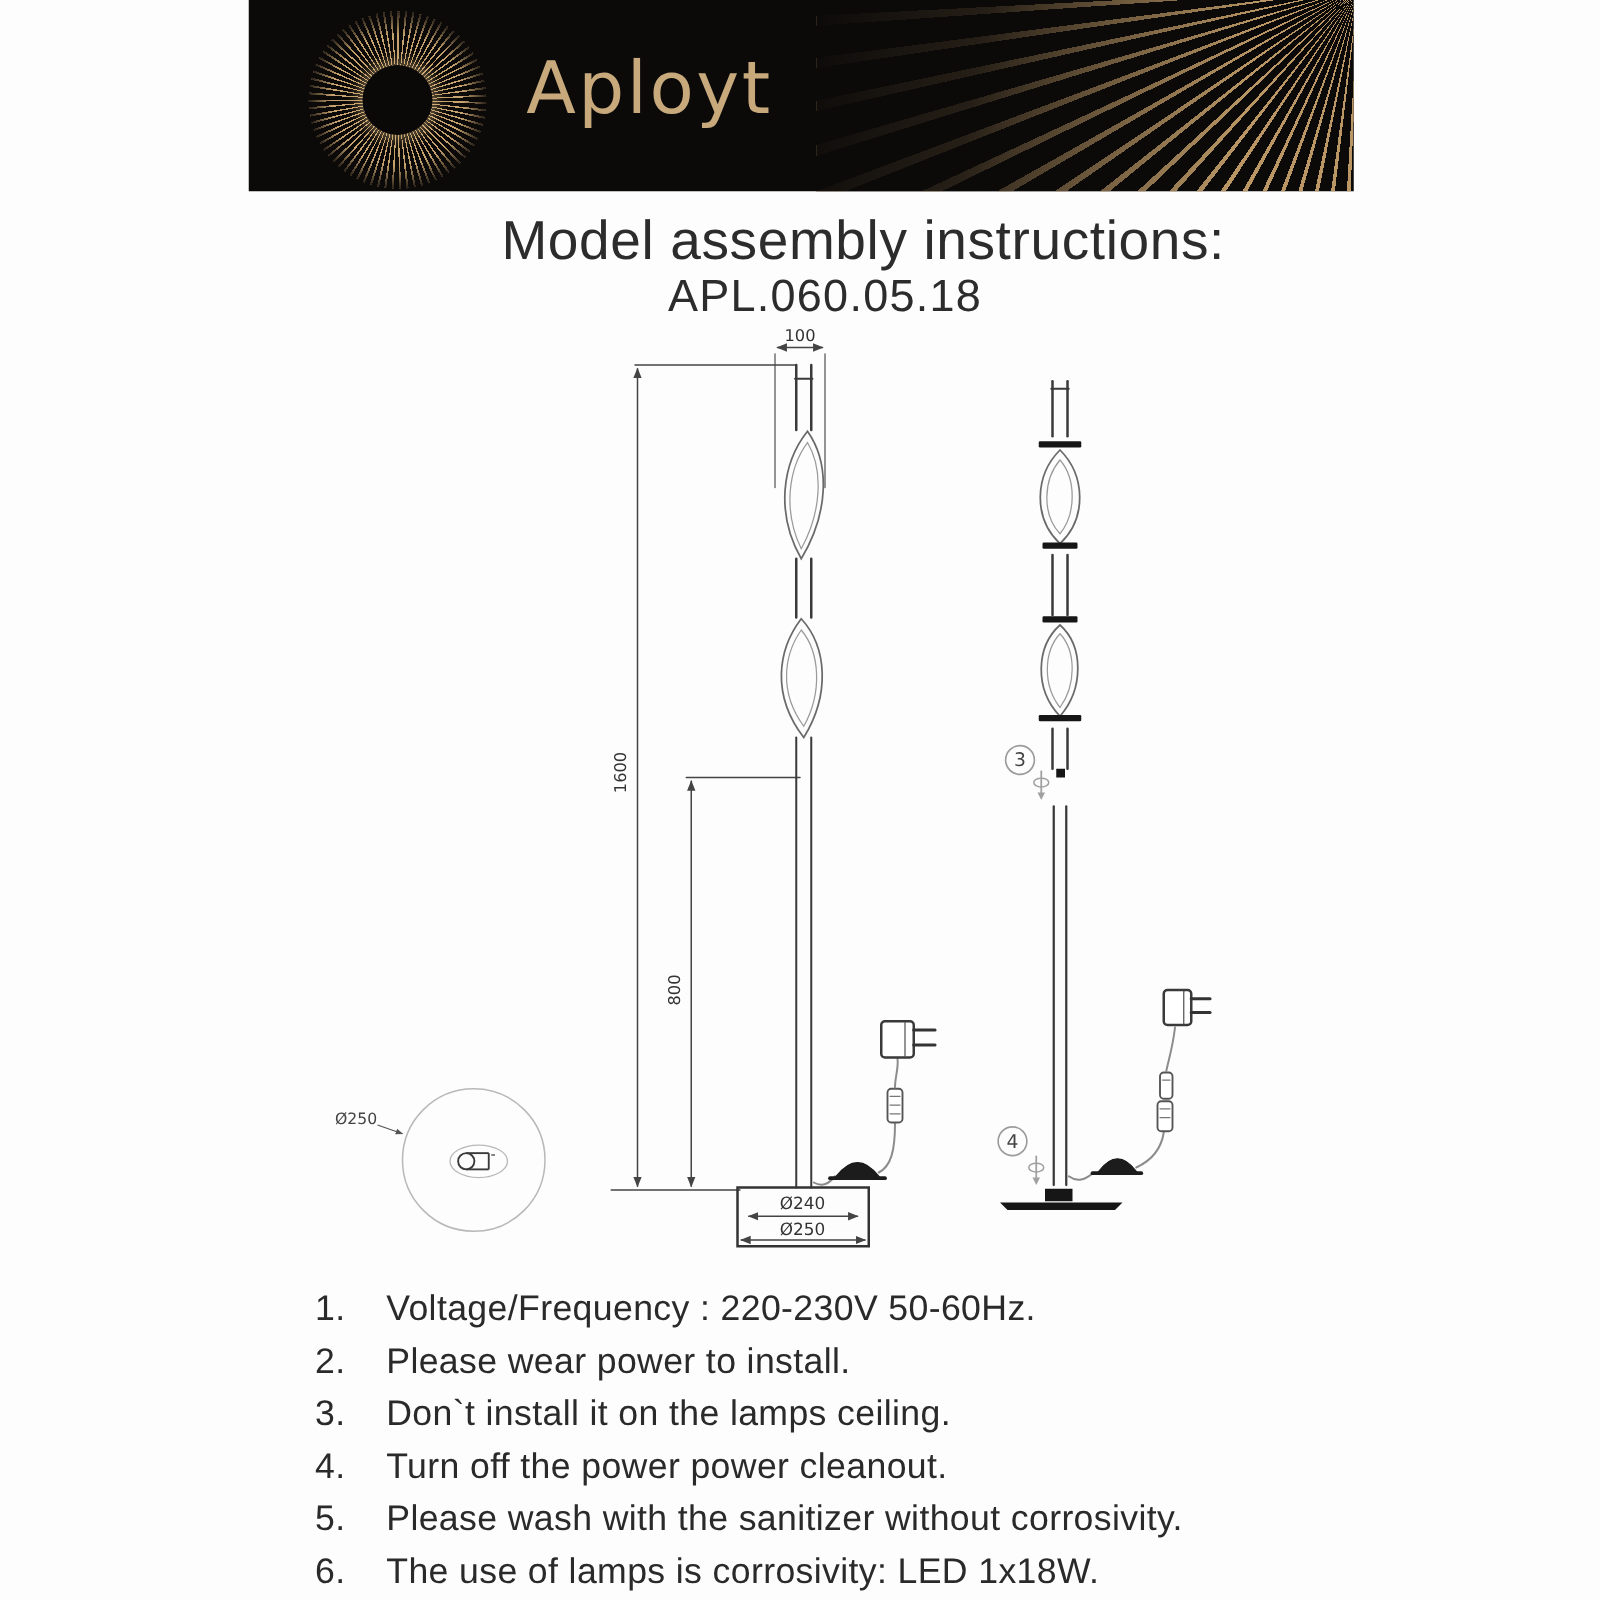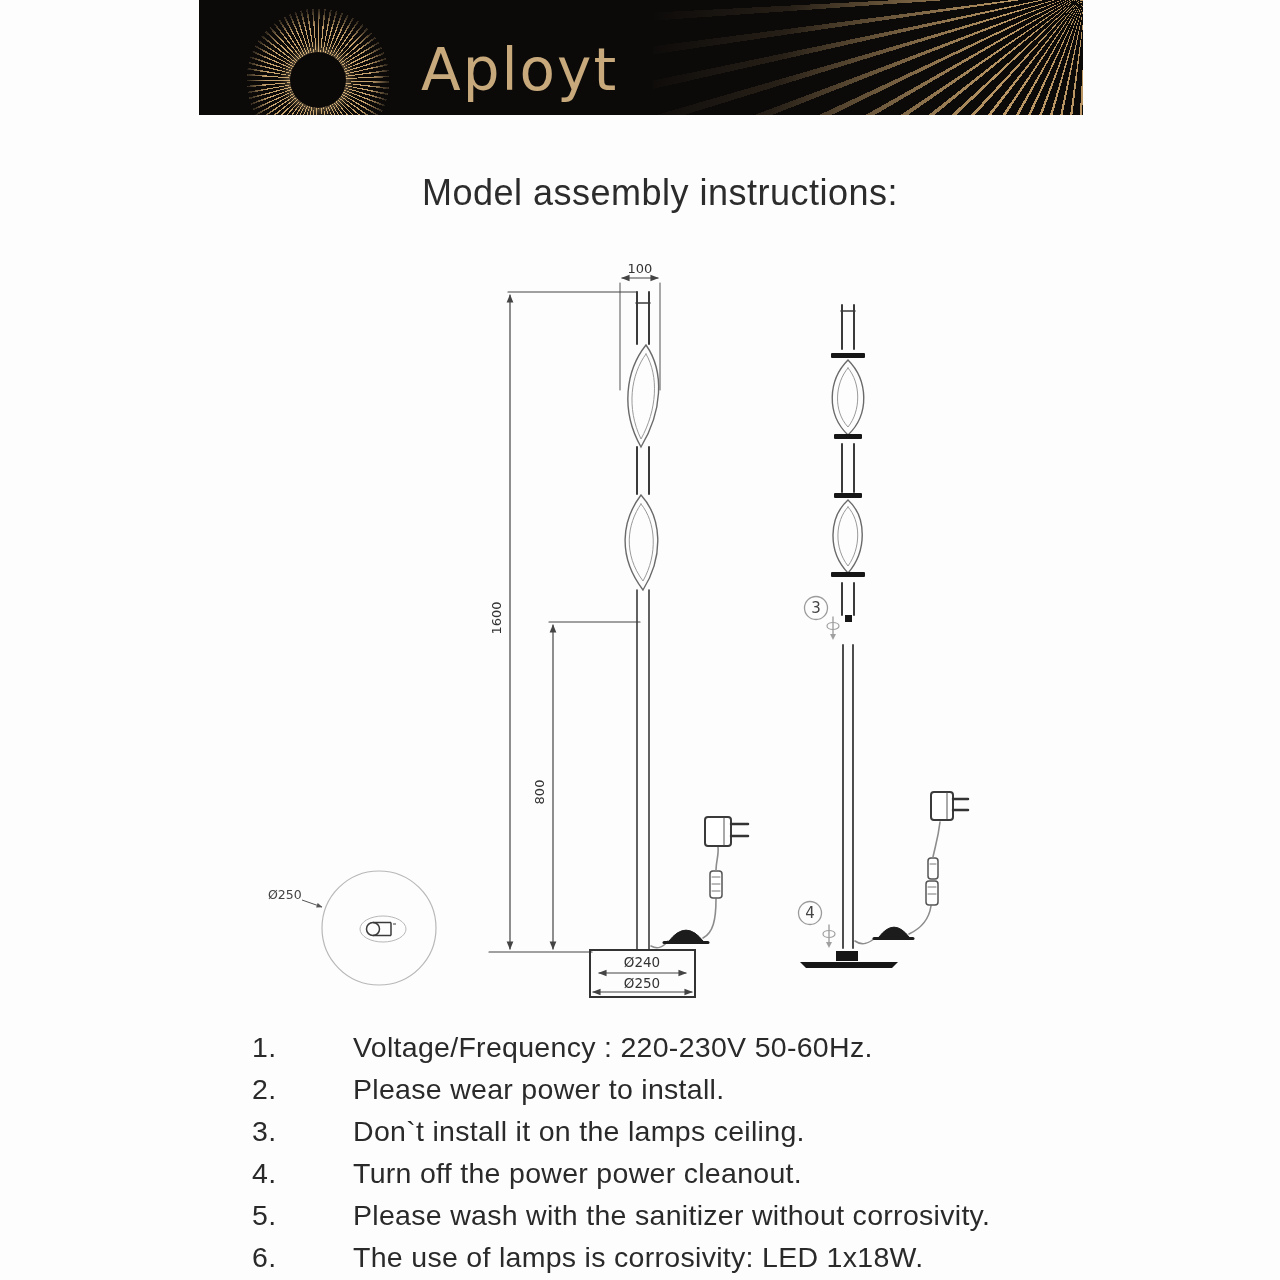--- a/index.html
+++ b/index.html
@@ -1,62 +1,63 @@
 <!DOCTYPE html>
 <html><head>
 <meta charset="utf-8">
 <style>
   html,body{margin:0;padding:0;}
   body{width:1280px;height:1280px;position:relative;background:#fbfbfb;overflow:hidden;
        font-family:"Liberation Sans",sans-serif;}
   .page{position:absolute;inset:0;background:#fdfdfd;}
 
   
-  .banner{position:absolute;left:199px;top:0;width:884px;height:115px;background:#0c0a09;overflow:hidden;}
+  .banner{position:absolute;left:199px;top:0;width:884px;height:153px;background:#0c0a09;overflow:hidden;}
   .sunburst{position:absolute;left:48px;top:9px;width:142px;height:142px;border-radius:50%;
     background:repeating-conic-gradient(from 0deg,rgba(208,170,115,.95) 0 1.4deg,rgba(12,10,9,0) 1.4deg 4.8deg);}
   .sunburst::before{content:"";position:absolute;inset:0;border-radius:50%;
     background:radial-gradient(circle,rgba(12,10,9,0) 0 52%,#0c0a09 74%);}
   .sunburst::after{content:"";position:absolute;left:50%;top:50%;width:56px;height:56px;
     transform:translate(-50%,-50%);border-radius:50%;background:#0b0908;
     box-shadow:0 0 10px 3px rgba(236,200,140,.5);}
   .brand{position:absolute;left:222px;top:36px;font-family:"DejaVu Sans",sans-serif;
     font-size:58px;letter-spacing:2px;color:#c7a97c;font-weight:400;}
   .rays{position:absolute;right:0;top:0;width:430px;height:163px;
     background:
       linear-gradient(100deg,#0c0a09 0%,rgba(12,10,9,.85) 30%,rgba(12,10,9,0) 78%),
       repeating-conic-gradient(from 90deg at 101% -6%,rgba(200,162,108,.92) 0 1.05deg,rgba(12,10,9,0) 1.05deg 4.4deg);}
 
   
   .title-block{position:absolute;left:340px;top:170px;width:640px;text-align:center;color:#2c2c2c;}
-  .title-line{font-size:36px;line-height:45px;letter-spacing:.5px;}
+  .title-line{font-size:44px;line-height:45px;letter-spacing:.5px;text-align:right;}
   .model-line{font-size:36px;line-height:44px;letter-spacing:1px;}
 
   
   .diagram{position:absolute;left:0;top:255px;width:1280px;height:775px;}
 
   
   .instructions{position:absolute;left:252px;top:1026px;width:820px;color:#2a2a2a;}
   .instr-row{display:flex;align-items:flex-start;line-height:42px;font-size:28.5px;letter-spacing:.3px;}
   .instr-num{width:57px;flex:0 0 57px;}
-  .instr-text{flex:1;margin-left:44px;}
+  .instr-text{flex:1;}
 </style>
 </head>
 <body>
 
 <div class="page">
 
   <div class="banner">
     <div class="sunburst"></div>
     <div class="rays"></div>
     <div class="brand">Aployt</div>
   </div>
 
   <div class="title-block">
     <div class="title-line">Model assembly instructions:</div>
+    <div class="model-line">APL.060.05.18</div>
   </div>
 
   <svg class="diagram" viewBox="0 255 1280 775" font-family="DejaVu Sans, sans-serif">
     <defs>
       <marker id="ah" viewBox="0 0 10 10" refX="9" refY="5" markerWidth="7" markerHeight="7" orient="auto-start-reverse">
         <path d="M0,1 L10,5 L0,9 Z" fill="#444"></path>
       </marker>
       <marker id="ahs" viewBox="0 0 10 10" refX="9" refY="5" markerWidth="6" markerHeight="6" orient="auto">
         <path d="M0,1 L10,5 L0,9 Z" fill="#555"></path>
       </marker>

